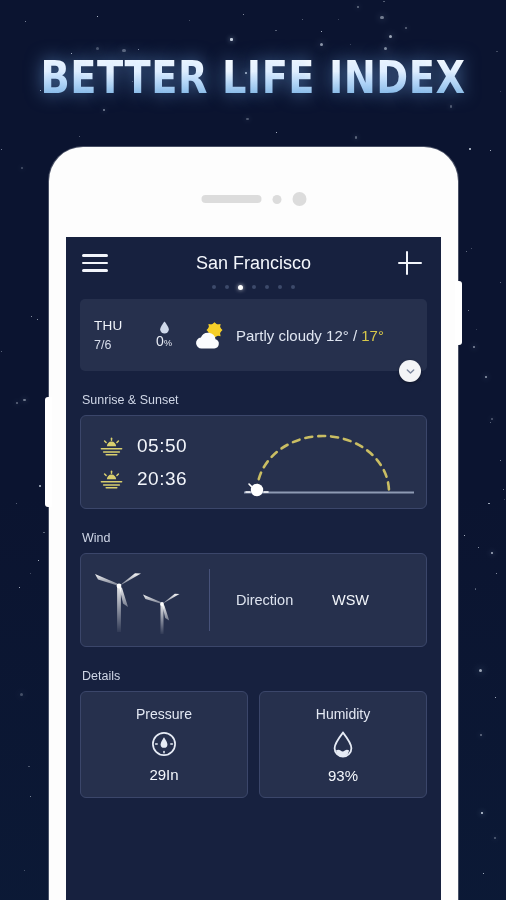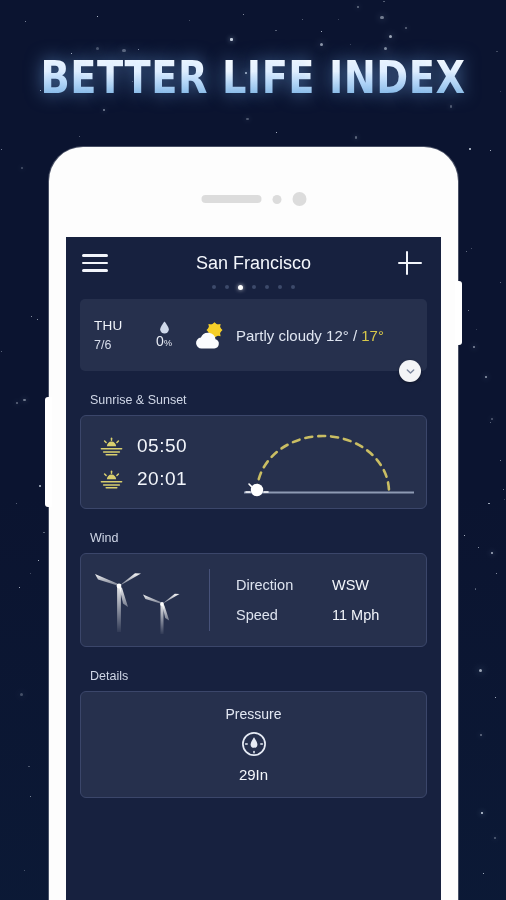--- a/index.html
+++ b/index.html
@@ -136,21 +136,21 @@
     width:22px; height:22px; border-radius:50%;
     background:#f3f4f6;
     display:flex; align-items:center; justify-content:center;
     box-shadow:0 1px 3px rgba(0,0,0,0.35);
     cursor:pointer;
   }
 
   
   .sec-label {
     font-size:12.5px; color:#cfd6e6;
-    padding:0 24px; margin-top:22px; margin-bottom:8px;
+    padding:0 16px; margin-top:22px; margin-bottom:8px;
   }
   .panel {
     margin:0 14px;
     background:#26304d;
     border:1px solid #3b466a;
     border-radius:6px;
   }
 
   
   #sun-panel { height:94px; display:flex; align-items:center; }
@@ -382,21 +382,21 @@
                 <path d="M12.5 5.6 a4.6 4.6 0 0 1 4.6 4.6 h-9.2 a4.6 4.6 0 0 1 4.6 -4.6z" fill="#d9cf6e" stroke="none"></path>
                 <path d="M12.5 2.2 v2.1"></path>
                 <path d="M5.6 5 l1.5 1.5"></path>
                 <path d="M19.4 5 l-1.5 1.5"></path>
                 <path d="M2.4 12.7 h20.2"></path>
                 <path d="M4.6 16 h15.8"></path>
                 <path d="M7.2 18.8 h10.6"></path>
               </g>
             </svg>
           </span>
-          <span class="tm">20:01</span>
+          <span class="tm">20:36</span>
         </div>
       </div>
       <div id="sun-arc">
         <svg width="180" height="76" viewBox="0 0 180 76">
           <path d="M18 68 A 66 56 0 0 1 150 68" fill="none" stroke="#c9bd63" stroke-width="2.6" stroke-dasharray="7 6" stroke-linecap="round"></path>
           <line x1="5" y1="68.5" x2="175" y2="68.5" stroke="#8e9ab4" stroke-width="2.2"></line>
           <g transform="translate(18,68)">
             <circle cx="0" cy="-2" r="6.2" fill="#ffffff"></circle>
             <g stroke="#ffffff" stroke-width="1.6" stroke-linecap="round">
               <path d="M-11 0 h4"></path>
@@ -439,24 +439,20 @@
             <circle cx="0" cy="0" r="1.9" fill="#ffffff"></circle>
           </g>
         </svg>
       </div>
       <div id="wind-div"></div>
       <div id="wind-table">
         <div class="w-row">
           <span class="k">Direction</span>
           <span class="v">WSW</span>
         </div>
-        <div class="w-row">
-          <span class="k">Speed</span>
-          <span class="v">11 Mph</span>
-        </div>
       </div>
     </div>
 
     <div class="sec-label">Details</div>
     <div id="details">
 
       <div class="dcard">
         <div class="t">Pressure</div>
         <div>
           <svg width="26" height="26" viewBox="0 0 26 26">
@@ -466,17 +462,27 @@
               <path d="M4.6 13 h1.6"></path>
                 <path d="M19.8 13 h1.6"></path>
                 <path d="M13 20.4 v1.3"></path>
             </g>
           </svg>
         </div>
         <div class="v">29In</div>
       </div>
 
 
+      <div class="dcard">
+        <div class="t">Humidity</div>
+        <div>
+          <svg width="22" height="27" viewBox="0 0 22 27">
+            <path d="M11 1.6 C11 1.6 2.6 12.4 2.6 17.2 a8.4 8.4 0 0 0 16.8 0 C19.4 12.4 11 1.6 11 1.6z" fill="none" stroke="#e6ebf5" stroke-width="1.8"></path>
+            <path d="M3.9 19.6 q2.6 -1.9 4.7 0 q2.1 1.9 4.2 0 q2.1 -1.9 4.4 0 l-1.4 3.4 a6.6 6.6 0 0 1 -10.5 0 z" fill="#e6ebf5"></path>
+          </svg>
+        </div>
+        <div class="v">93%</div>
+      </div>
 
     </div>
 
   </div>
 </div>
 
 </body></html>

